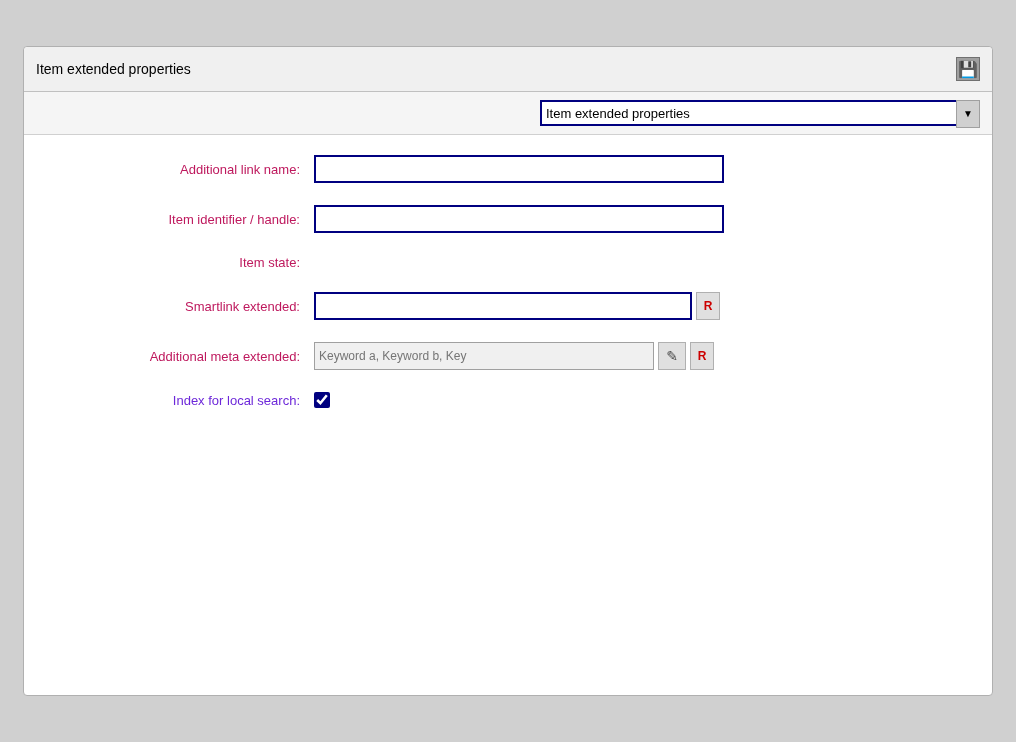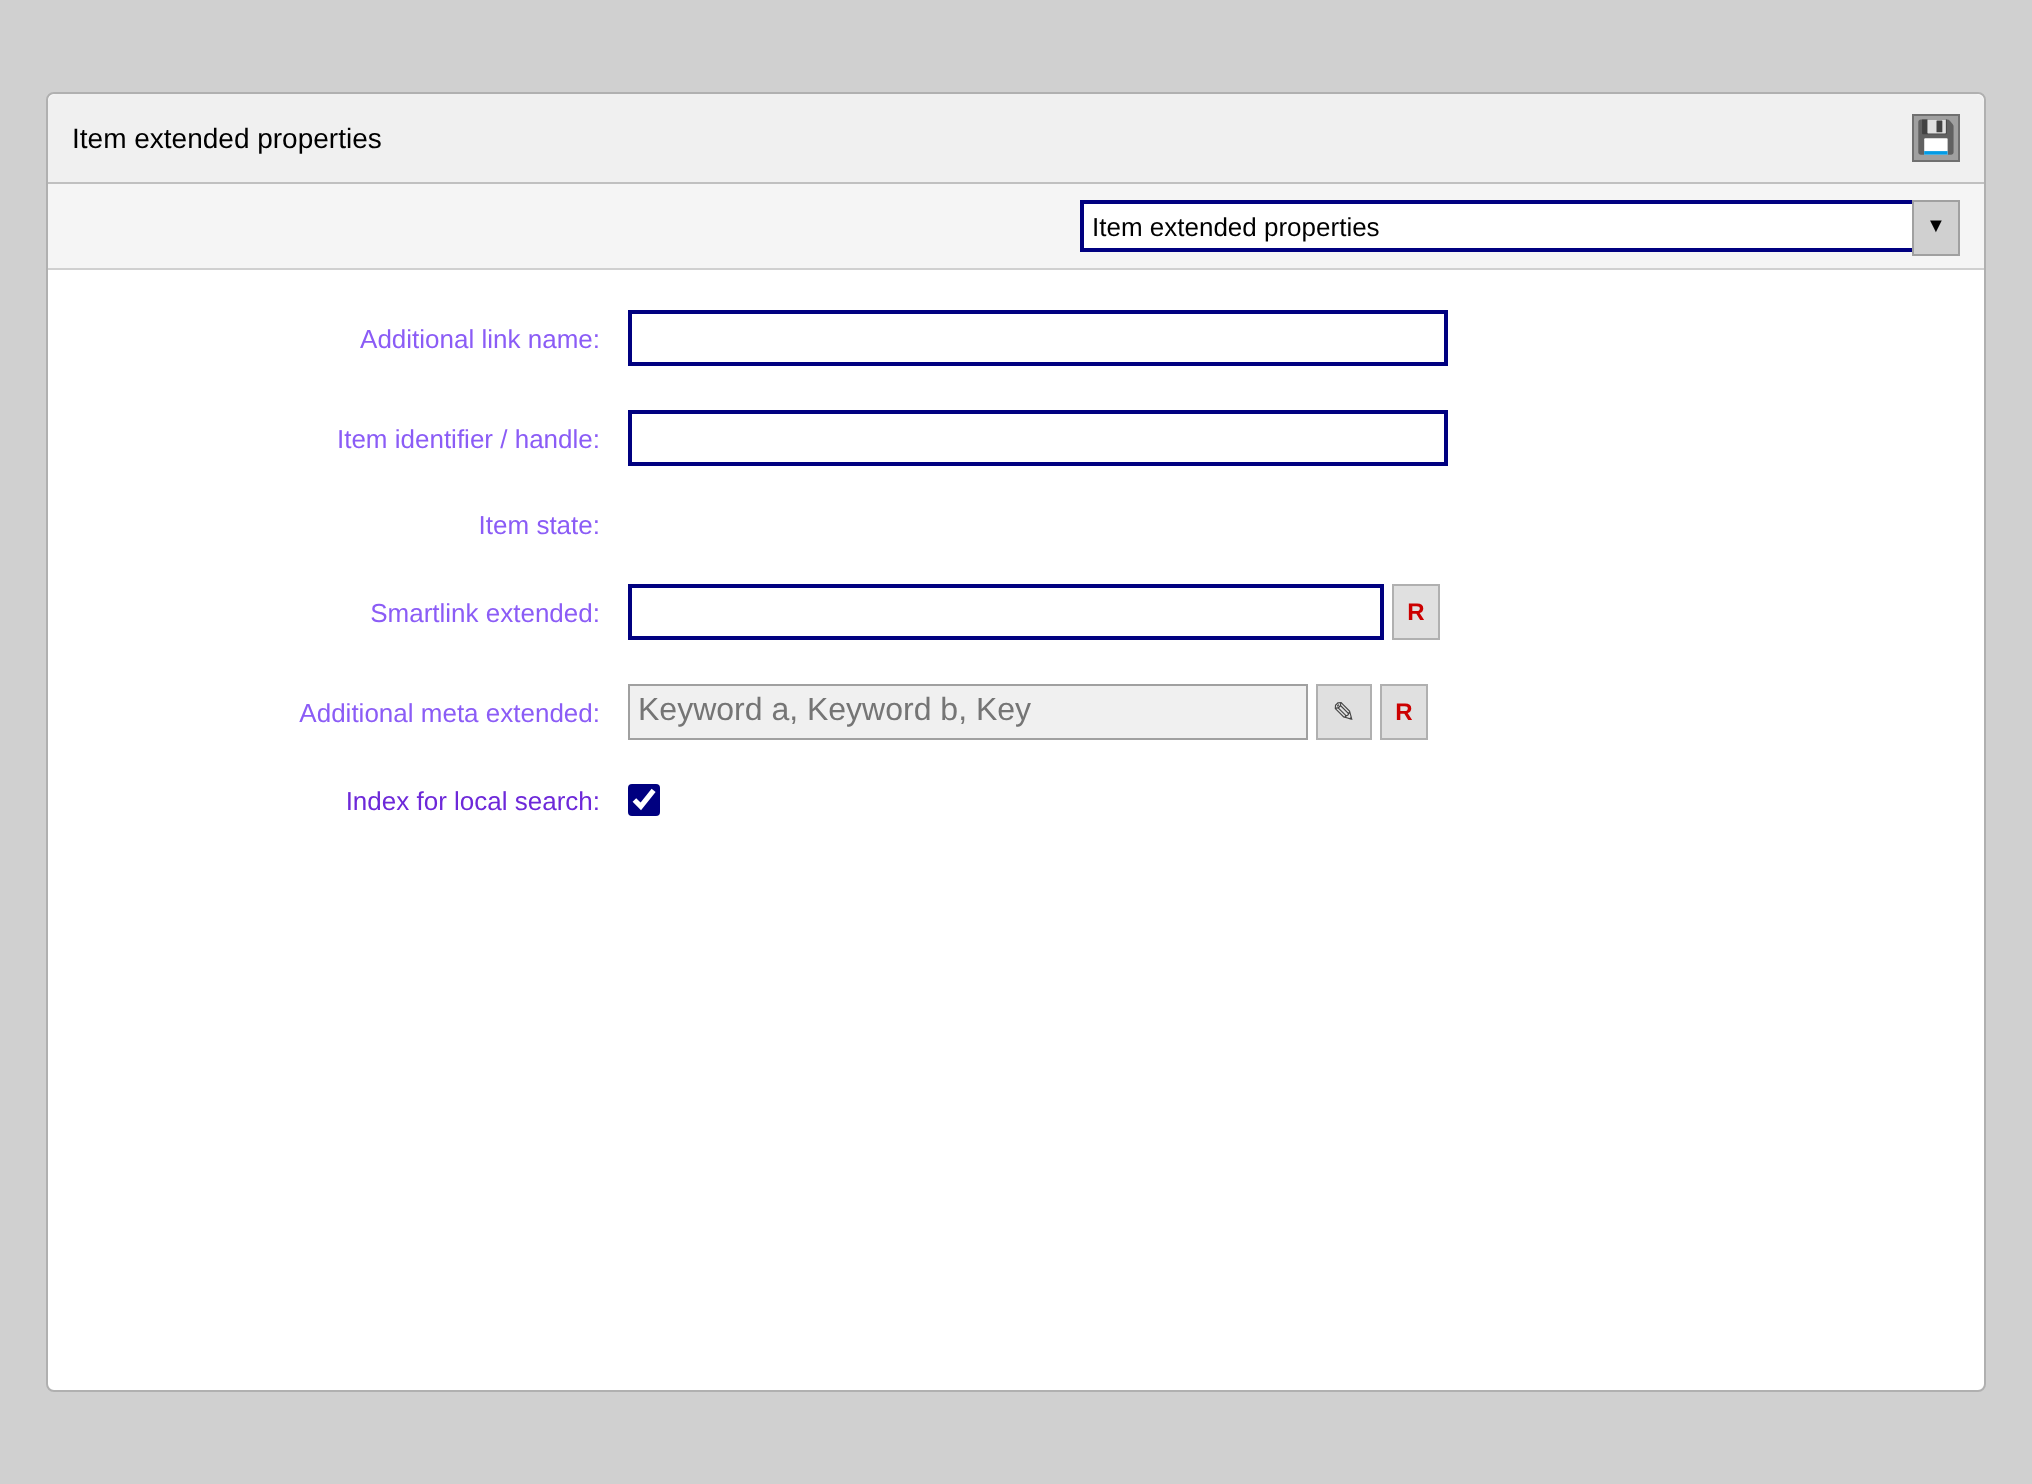--- a/index.html
+++ b/index.html
@@ -110,21 +110,21 @@
       display: flex;
       align-items: center;
       margin-bottom: 22px;
     }
 
     .form-label {
       text-align: right;
       width: 260px;
       padding-right: 14px;
       font-size: 13px;
-      color: #8b5cf6;
+      color: #be185d;
       flex-shrink: 0;
     }
 
     .form-label.blue {
       color: #6d28d9;
     }
 
     .text-input {
       width: 410px;
       height: 28px;
@@ -205,21 +205,21 @@
       display: flex;
       align-items: center;
       gap: 4px;
     }
 
     .meta-input {
       width: 340px;
       height: 28px;
       border: 1px solid #a0a0a0;
       background: #f0f0f0;
-      font-size: 16px;
+      font-size: 12px;
       padding: 2px 4px;
       outline: none;
       color: #888;
     }
 
     .edit-btn {
       width: 28px;
       height: 28px;
       background: #e0e0e0;
       border: 1px solid #b0b0b0;

